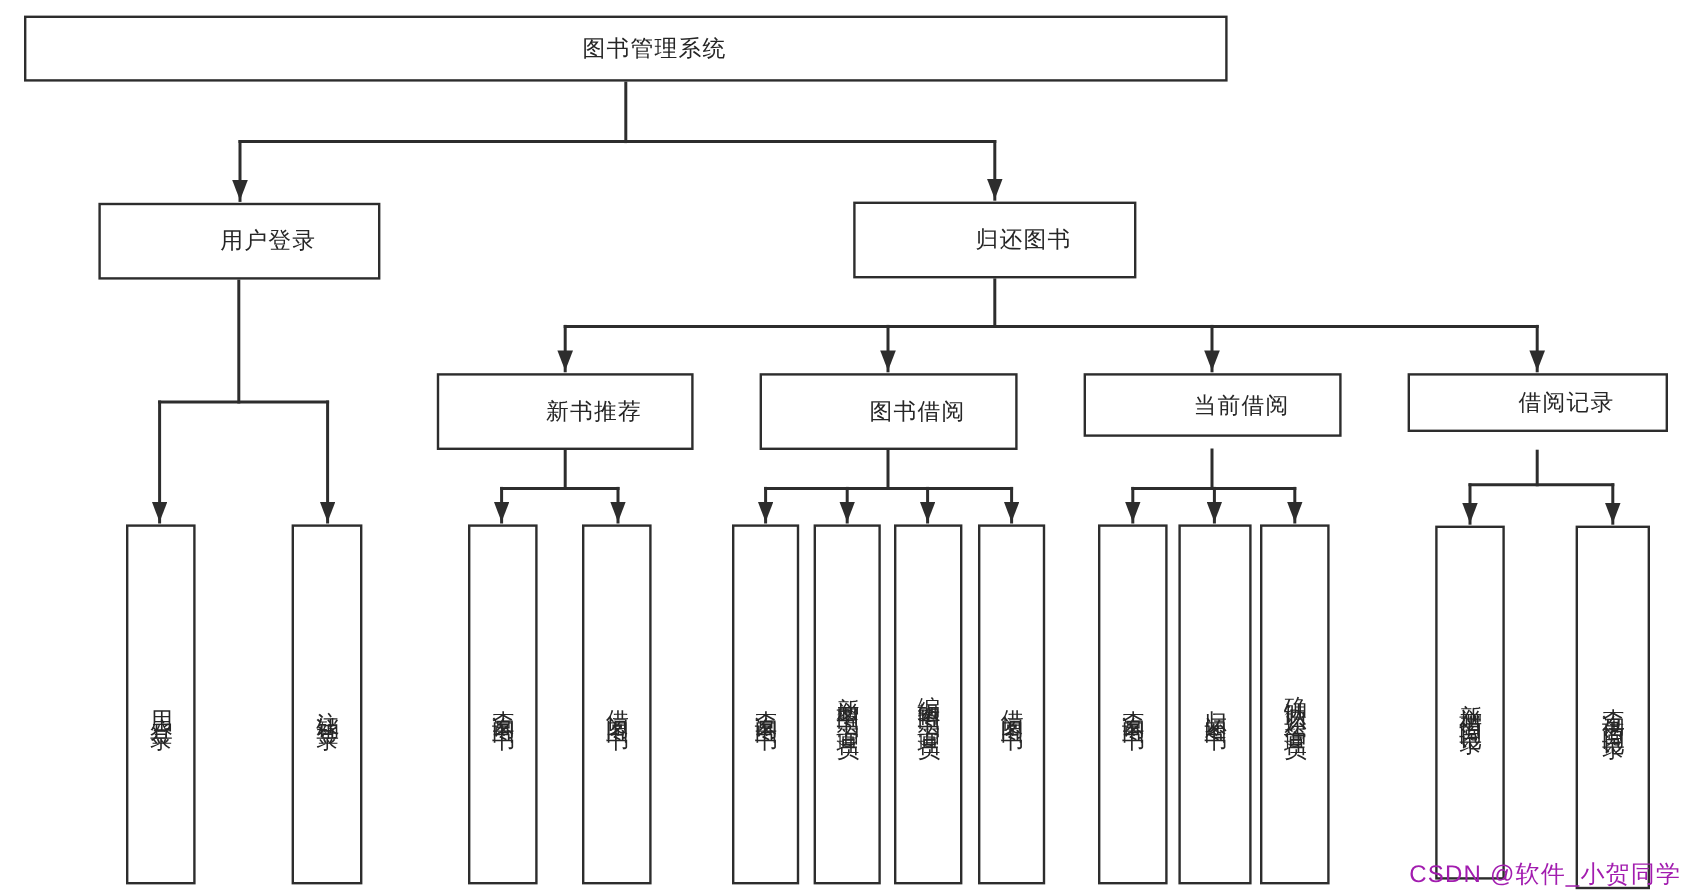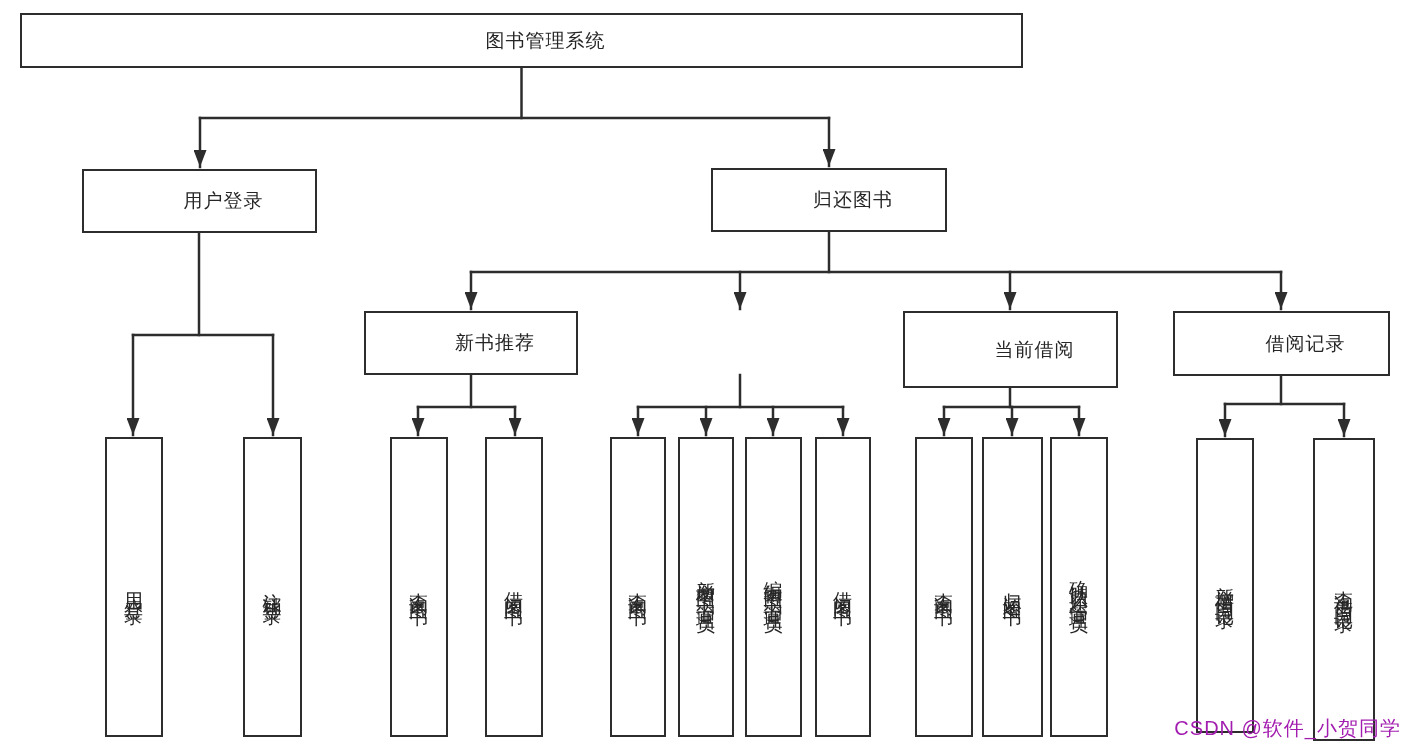--- a/index.html
+++ b/index.html
@@ -112,24 +112,27 @@
   <div class="box hbox" style="left:82px;top:169px;width:235px;height:64px;">
     <span>用户登录</span>
   </div>
   <div class="box hbox" style="left:711px;top:168px;width:236px;height:64px;">
     <span>归还图书</span>
   </div>
 
   <div class="box hbox" style="left:364px;top:311px;width:214px;height:64px;align-items:center;">
     <span>新书推荐</span>
   </div>
-  <div class="box hbox" style="left:903px;top:311px;width:215px;height:77px;">
+  <div class="box hbox" style="left:633px;top:311px;width:215px;height:64px;">
+    <span>图书借阅</span>
+  </div>
+  <div class="box hbox" style="left:903px;top:311px;width:215px;height:53px;">
     <span>当前借阅</span>
   </div>
-  <div class="box hbox" style="left:1173px;top:311px;width:217px;height:65px;">
+  <div class="box hbox" style="left:1173px;top:311px;width:217px;height:49px;">
     <span>借阅记录</span>
   </div>
 
   <div class="box vbox" style="left:105px;top:437px;width:58px;height:300px;">
     <span class="vtext">用户登录</span>
   </div>
   <div class="box vbox" style="left:243px;top:437px;width:59px;height:300px;">
     <span class="vtext">注销登录</span>
   </div>
 

